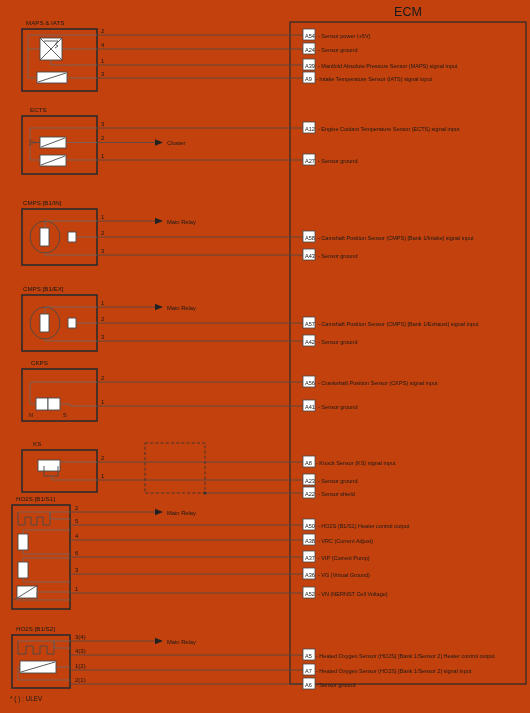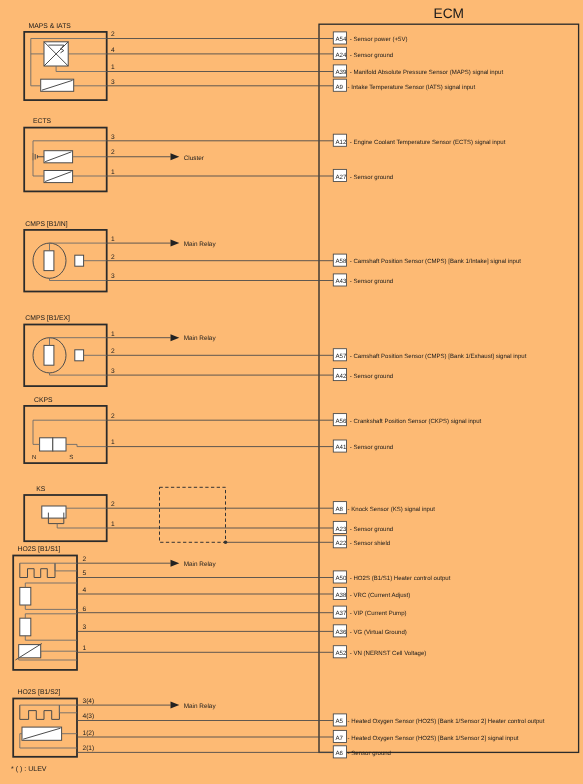--- a/index.html
+++ b/index.html
@@ -9,21 +9,21 @@
   }
   body {
     font-family: "Liberation Sans", sans-serif;
     color: #1a1a1a;
   }
   #diagram {
     position: relative;
     width: 530px;
     height: 713px;
     overflow: hidden;
-    background: #fdba74;
+    background: #c2410c;
     text-align: center;
   }
   svg.layer {
     position: absolute;
     top: 0;
     left: 0;
     width: 530px;
     height: 713px;
   }
   .wire, .box-line {

